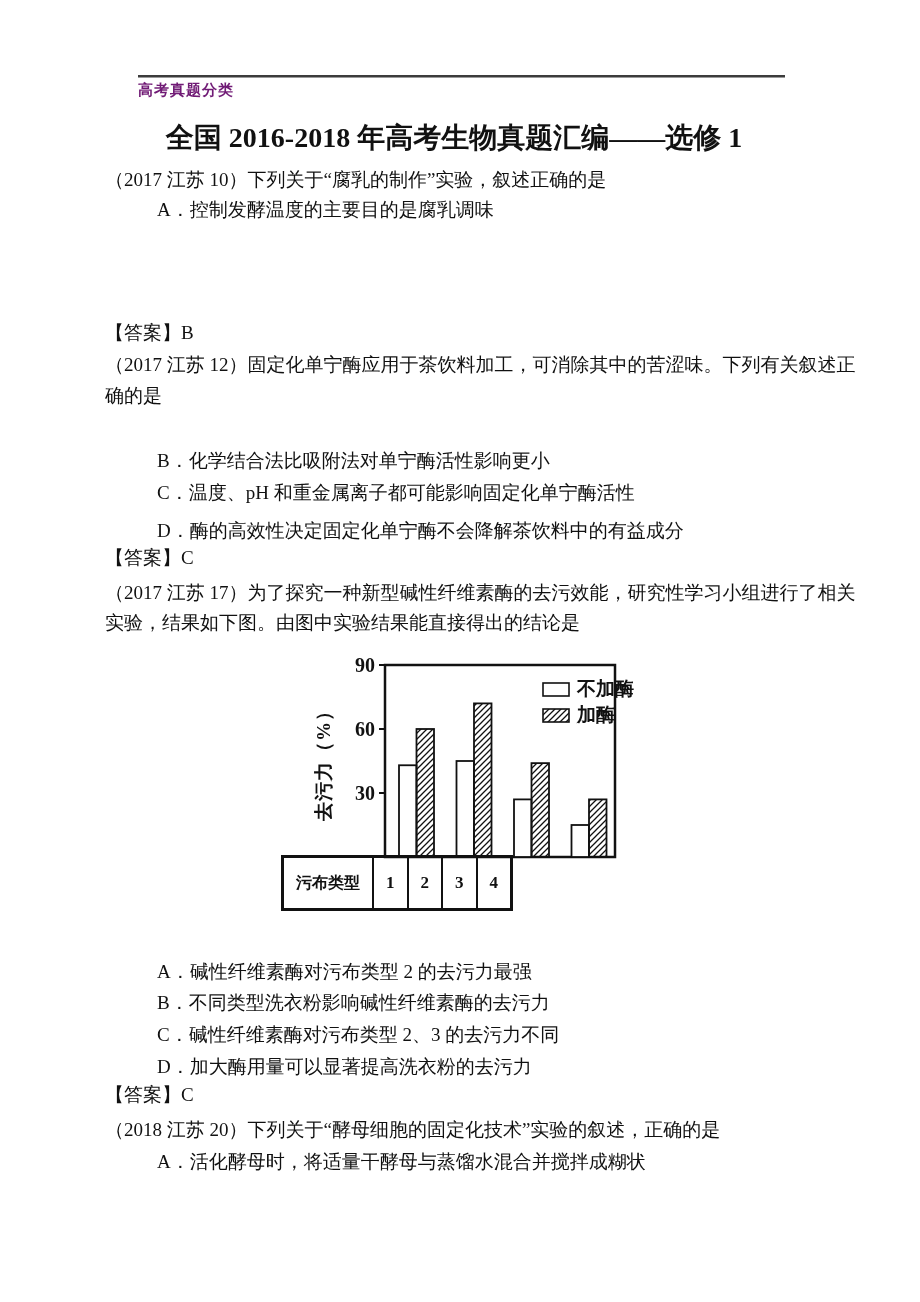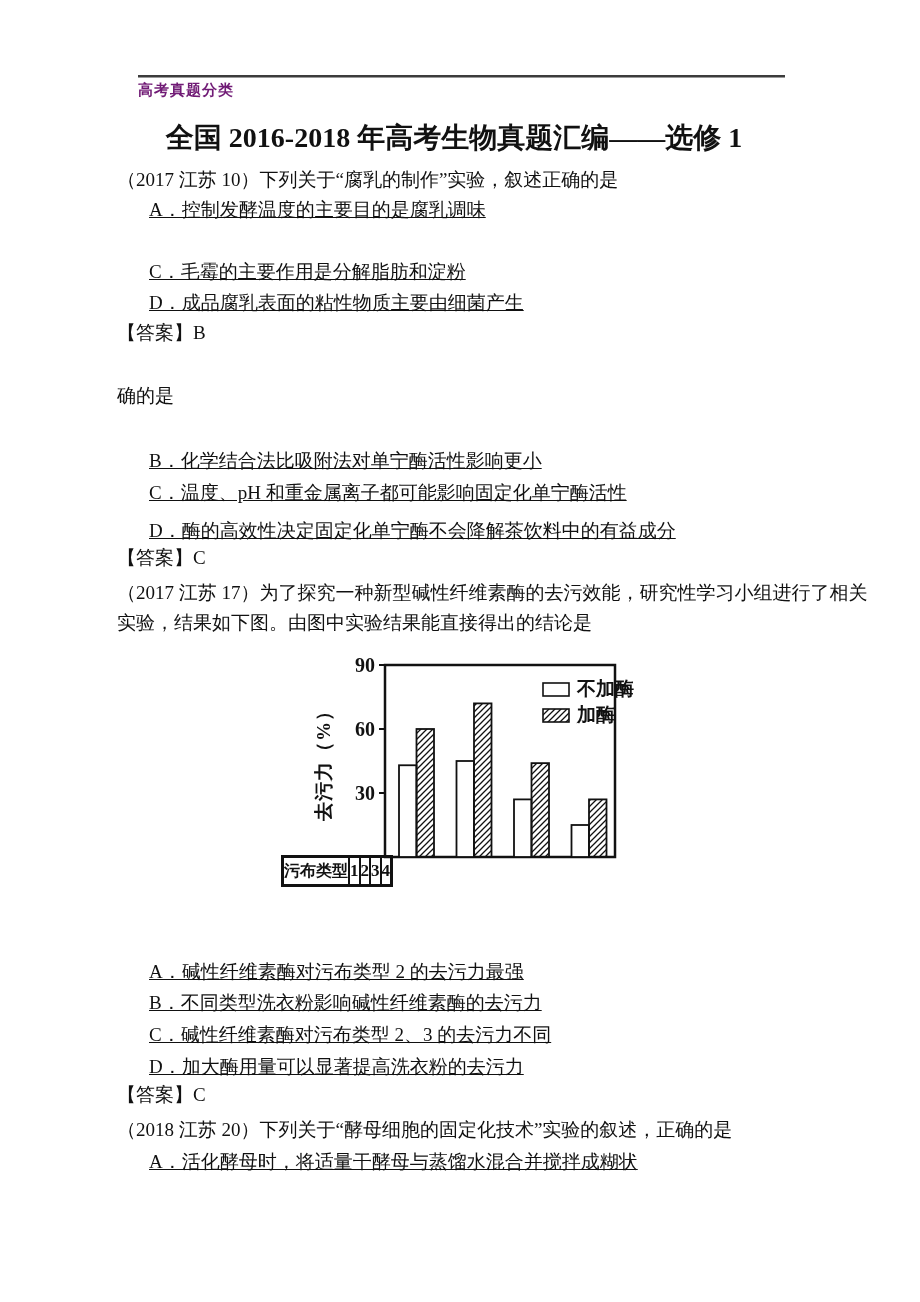--- a/index.html
+++ b/index.html
@@ -16,56 +16,55 @@
   }
   .hdr-rule{
     position:absolute;left:138px;top:75px;width:647px;height:2px;
     background:#3c3c3c;border-bottom:1px solid #9a9a9a;
   }
   .doc-title{
     position:absolute;left:0;top:119px;width:908px;text-align:center;
     font-size:28px;font-weight:bold;white-space:nowrap;
   }
   .line{
-    position:absolute;font-size:19px;line-height:26px;white-space:nowrap;margin-left:12px;
+    position:absolute;font-size:19px;line-height:26px;white-space:nowrap;
   }
   .stem,.answer{left:105px;}
-  .opt{left:137px;text-decoration:underline;}
+  .opt{left:157px;}
   .figure{position:absolute;left:0;top:0;}
   svg text{font-family:"Liberation Serif","DejaVu Serif",serif;fill:#111;}
   svg .tick{font-size:20px;font-weight:bold;}
   svg .ylab{font-size:19px;font-weight:bold;letter-spacing:1px;}
   svg .legend{font-size:19px;font-weight:bold;}
   table.cond{
     position:absolute;left:281px;top:855px;
     border-collapse:collapse;table-layout:fixed;
     border:3px solid #111;
   }
   table.cond td{
     border:2px solid #111;text-align:left;vertical-align:middle;
-    font-weight:bold;font-size:17px;height:26px;padding:0;white-space:nowrap;
+    font-weight:bold;font-size:17px;height:26px;padding:12px;white-space:nowrap;
   }
   table.cond td.lbl{font-size:16px;}
 </style>
 </head>
 <body>
 
 <div class="page">
 
   <div class="hdr-label">高考真题分类</div>
   <div class="hdr-rule"></div>
 
   <div class="doc-title">全国 2016-2018 年高考生物真题汇编——选修 1</div>
 
   <div class="line stem" style="top:167px">（2017 江苏 10）下列关于“腐乳的制作”实验，叙述正确的是</div>
   <div class="line opt" style="top:197px">A．控制发酵温度的主要目的是腐乳调味</div>
-  <div class="line opt" style="top:259px">C．毛霉的主要作用是分解脂肪和淀粉</div>
-  <div class="line opt" style="top:290px">D．成品腐乳表面的粘性物质主要由细菌产生</div>
   <div class="line answer" style="top:320px">【答案】B</div>
 
+  <div class="line stem" style="top:352px">（2017 江苏 12）固定化单宁酶应用于茶饮料加工，可消除其中的苦涩味。下列有关叙述正</div>
   <div class="line stem" style="top:383px">确的是</div>
   <div class="line opt" style="top:448px">B．化学结合法比吸附法对单宁酶活性影响更小</div>
   <div class="line opt" style="top:518px">D．酶的高效性决定固定化单宁酶不会降解茶饮料中的有益成分</div>
   <div class="line opt" style="top:480px">C．温度、pH 和重金属离子都可能影响固定化单宁酶活性</div>
   <div class="line answer" style="top:545px">【答案】C</div>
 
   <div class="line stem" style="top:580px">（2017 江苏 17）为了探究一种新型碱性纤维素酶的去污效能，研究性学习小组进行了相关</div>
   <div class="line stem" style="top:610px">实验，结果如下图。由图中实验结果能直接得出的结论是</div>
 
   <div class="figure">

